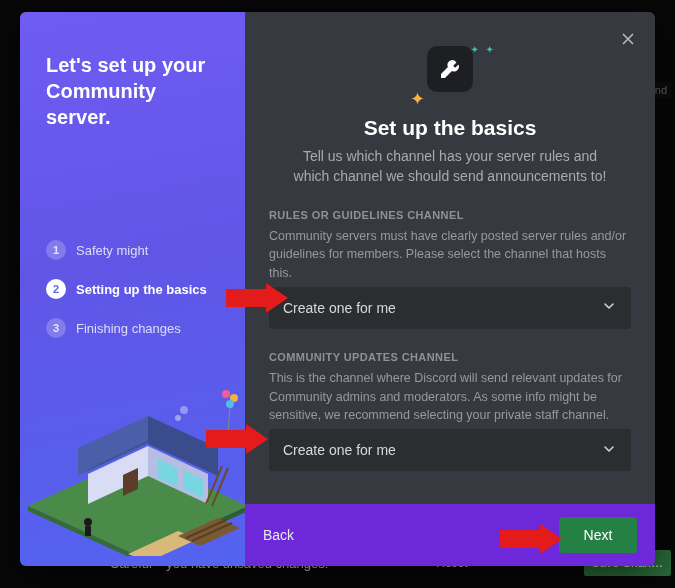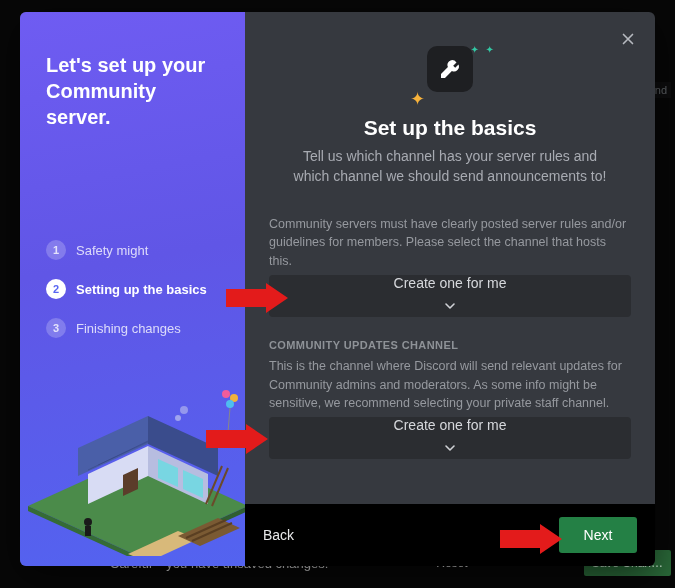--- a/index.html
+++ b/index.html
@@ -135,29 +135,28 @@
   .select {
     margin-top: 4px;
     background: #2b2d31;
     border-radius: 4px;
     height: 42px;
     display: flex; align-items: center;
     padding: 0 14px;
     color: #d6d8dc; font-size: 14px;
     cursor: pointer;
     justify-content: space-between;
-    flex-direction: column;
   }
   .select .chev { color: #d0d2d6; }
   .select .chev svg { width: 16px; height: 16px; }
 
   .footer {
     margin-top: auto;
     height: 62px;
-    background: #000000;
+    background: #6d28d9;
     display: flex; align-items: center;
     padding: 0 18px;
   }
   .back {
     color: #e8e9ea; font-size: 14px; cursor: pointer;
     background: none; border: none;
   }
   .next {
     margin-left: auto;
     background: #248045;
@@ -265,20 +264,21 @@
           <path d="M16.5 3.5a5 5 0 0 0-6.6 6.6L3 17v4h4l6.9-6.9a5 5 0 0 0 6.6-6.6l-3.3 3.3-2-2 3.3-3.3z" fill="#fff"></path>
         </svg>
       </div>
       <span class="sparkle bl">✦</span>
     </div>
 
     <h2>Set up the basics</h2>
     <p class="subtitle">Tell us which channel has your server rules and which channel we should send announcements to!</p>
 
     <div class="section">
+      <div class="sec-label">RULES OR GUIDELINES CHANNEL</div>
       <div class="sec-desc">Community servers must have clearly posted server rules and/or guidelines for members. Please select the channel that hosts this.</div>
       <div class="select">
         <span>Create one for me</span>
         <span class="chev">
           <svg viewBox="0 0 24 24">
               <path d="M6 9l6 6 6-6" fill="none" stroke="currentColor" stroke-width="2.4" stroke-linecap="round" stroke-linejoin="round"></path>
             </svg>
         </span>
       </div>
     </div>

